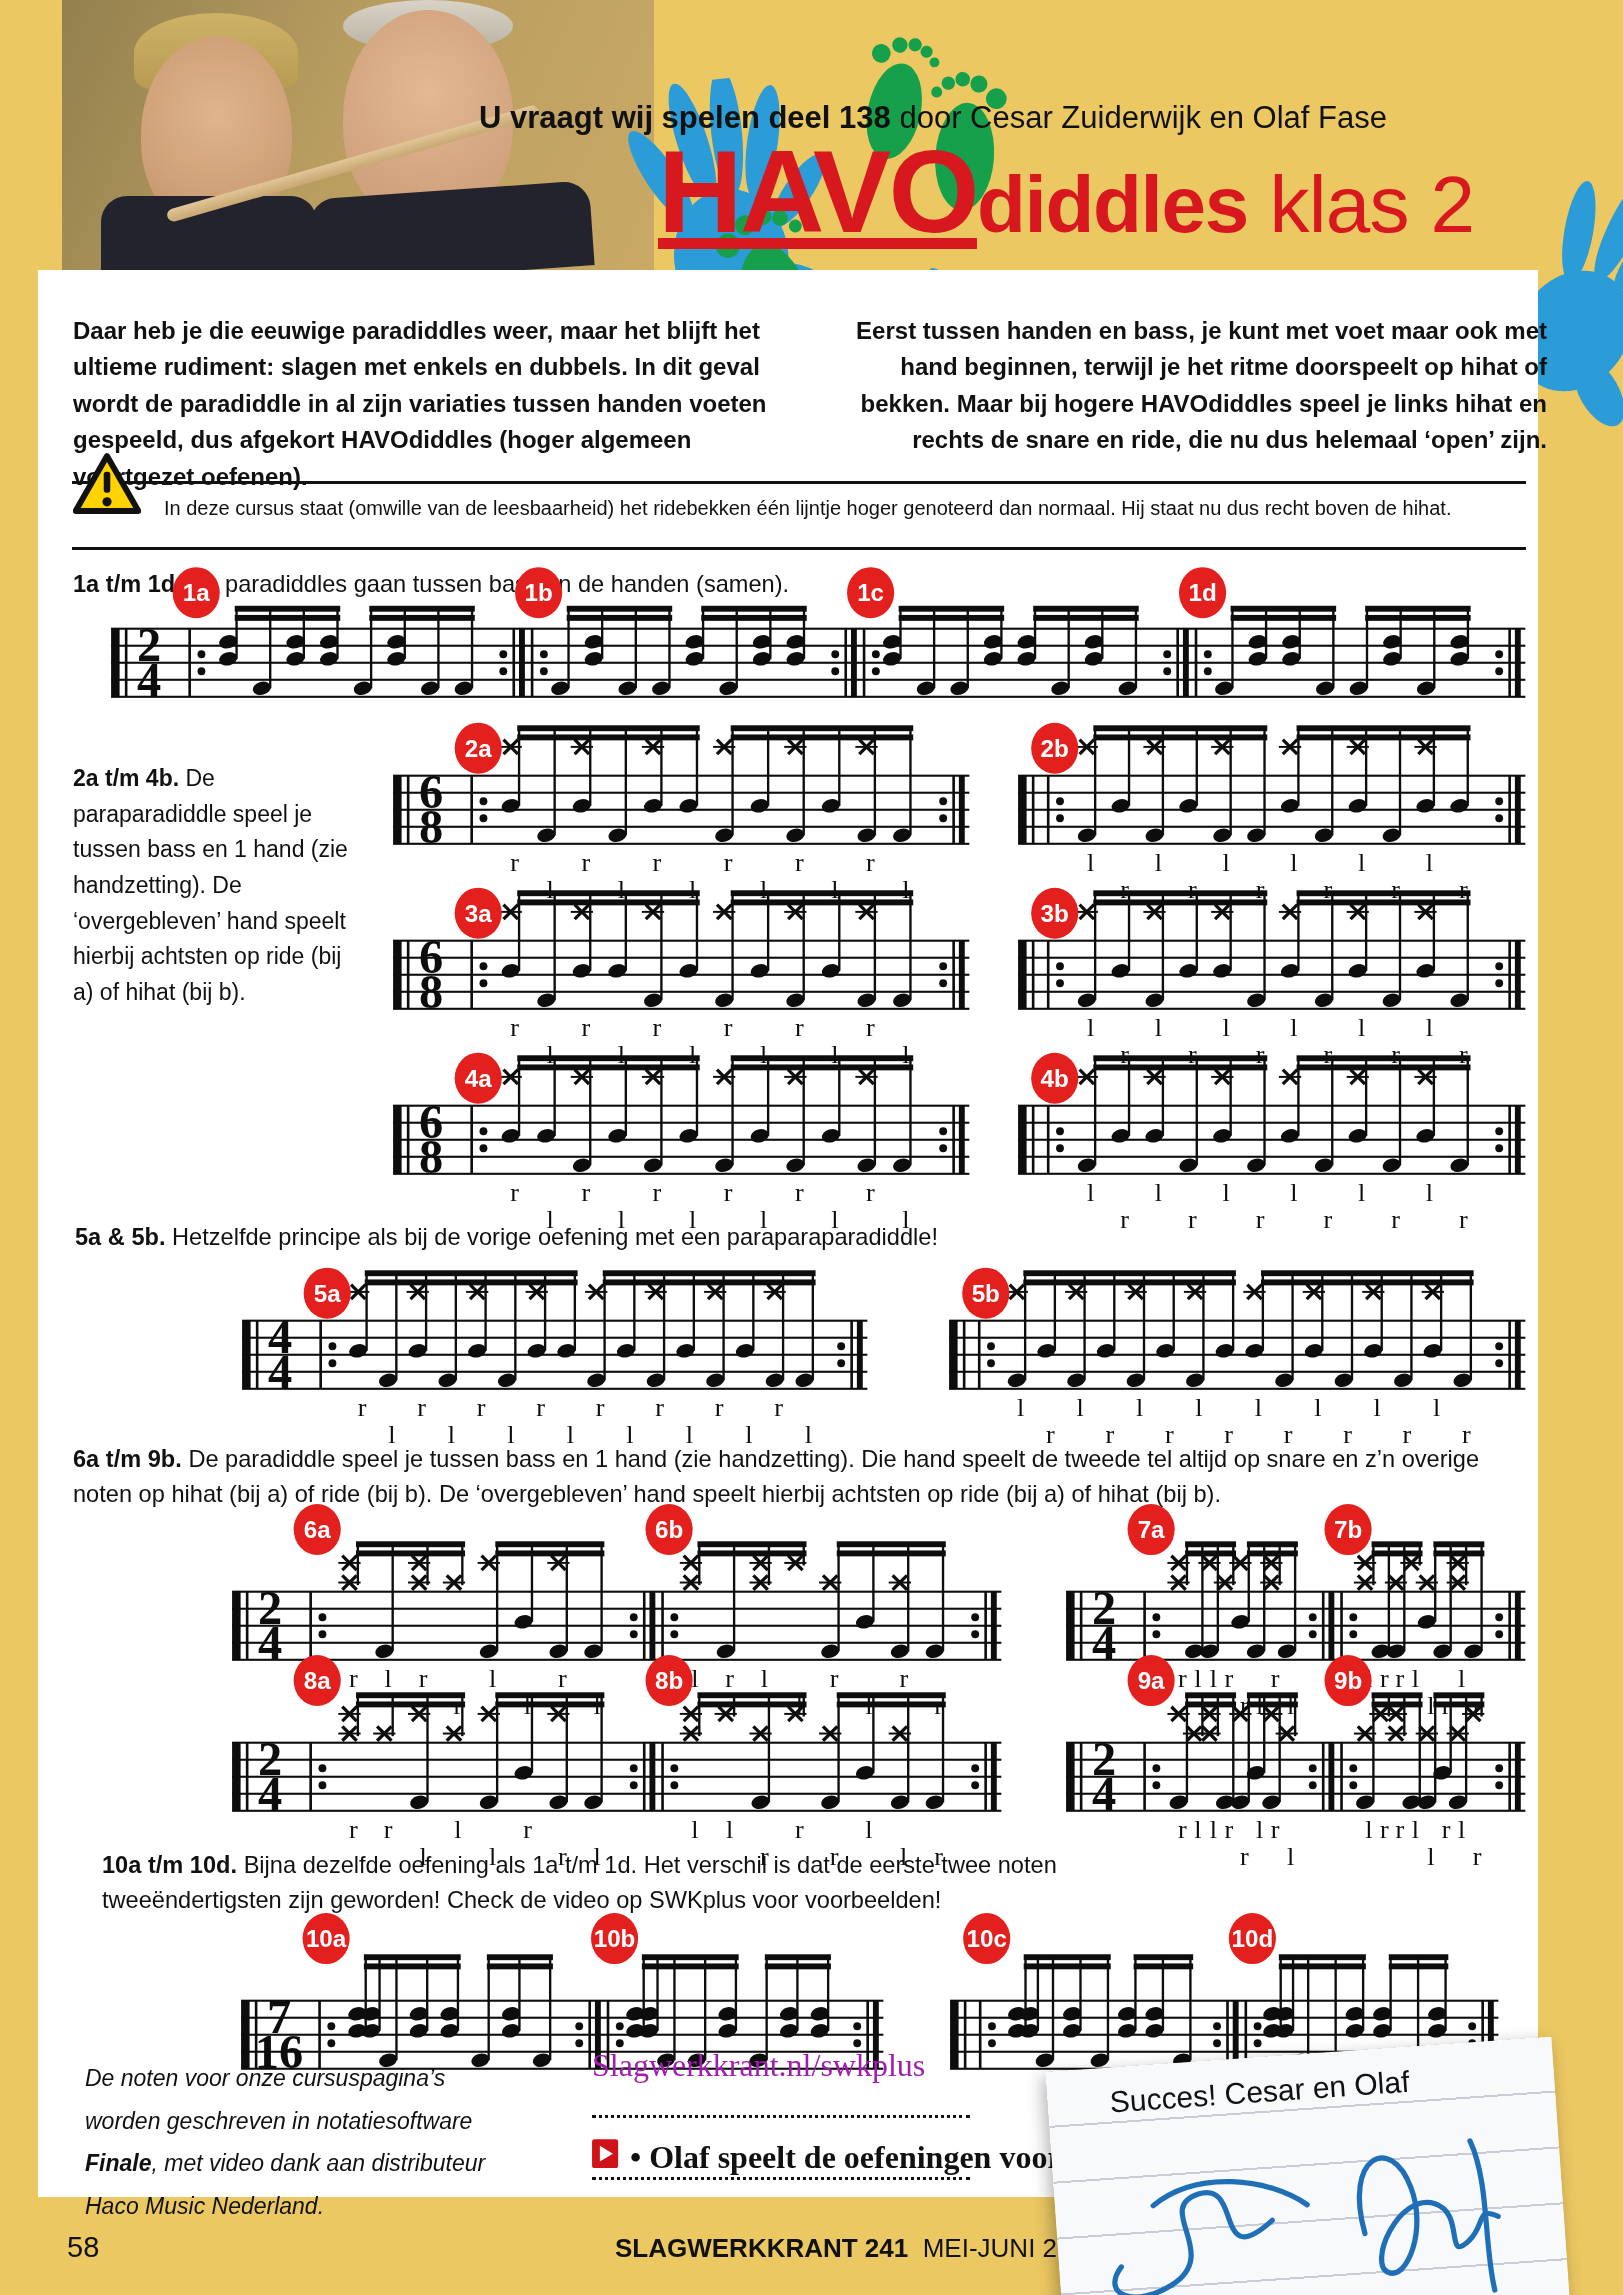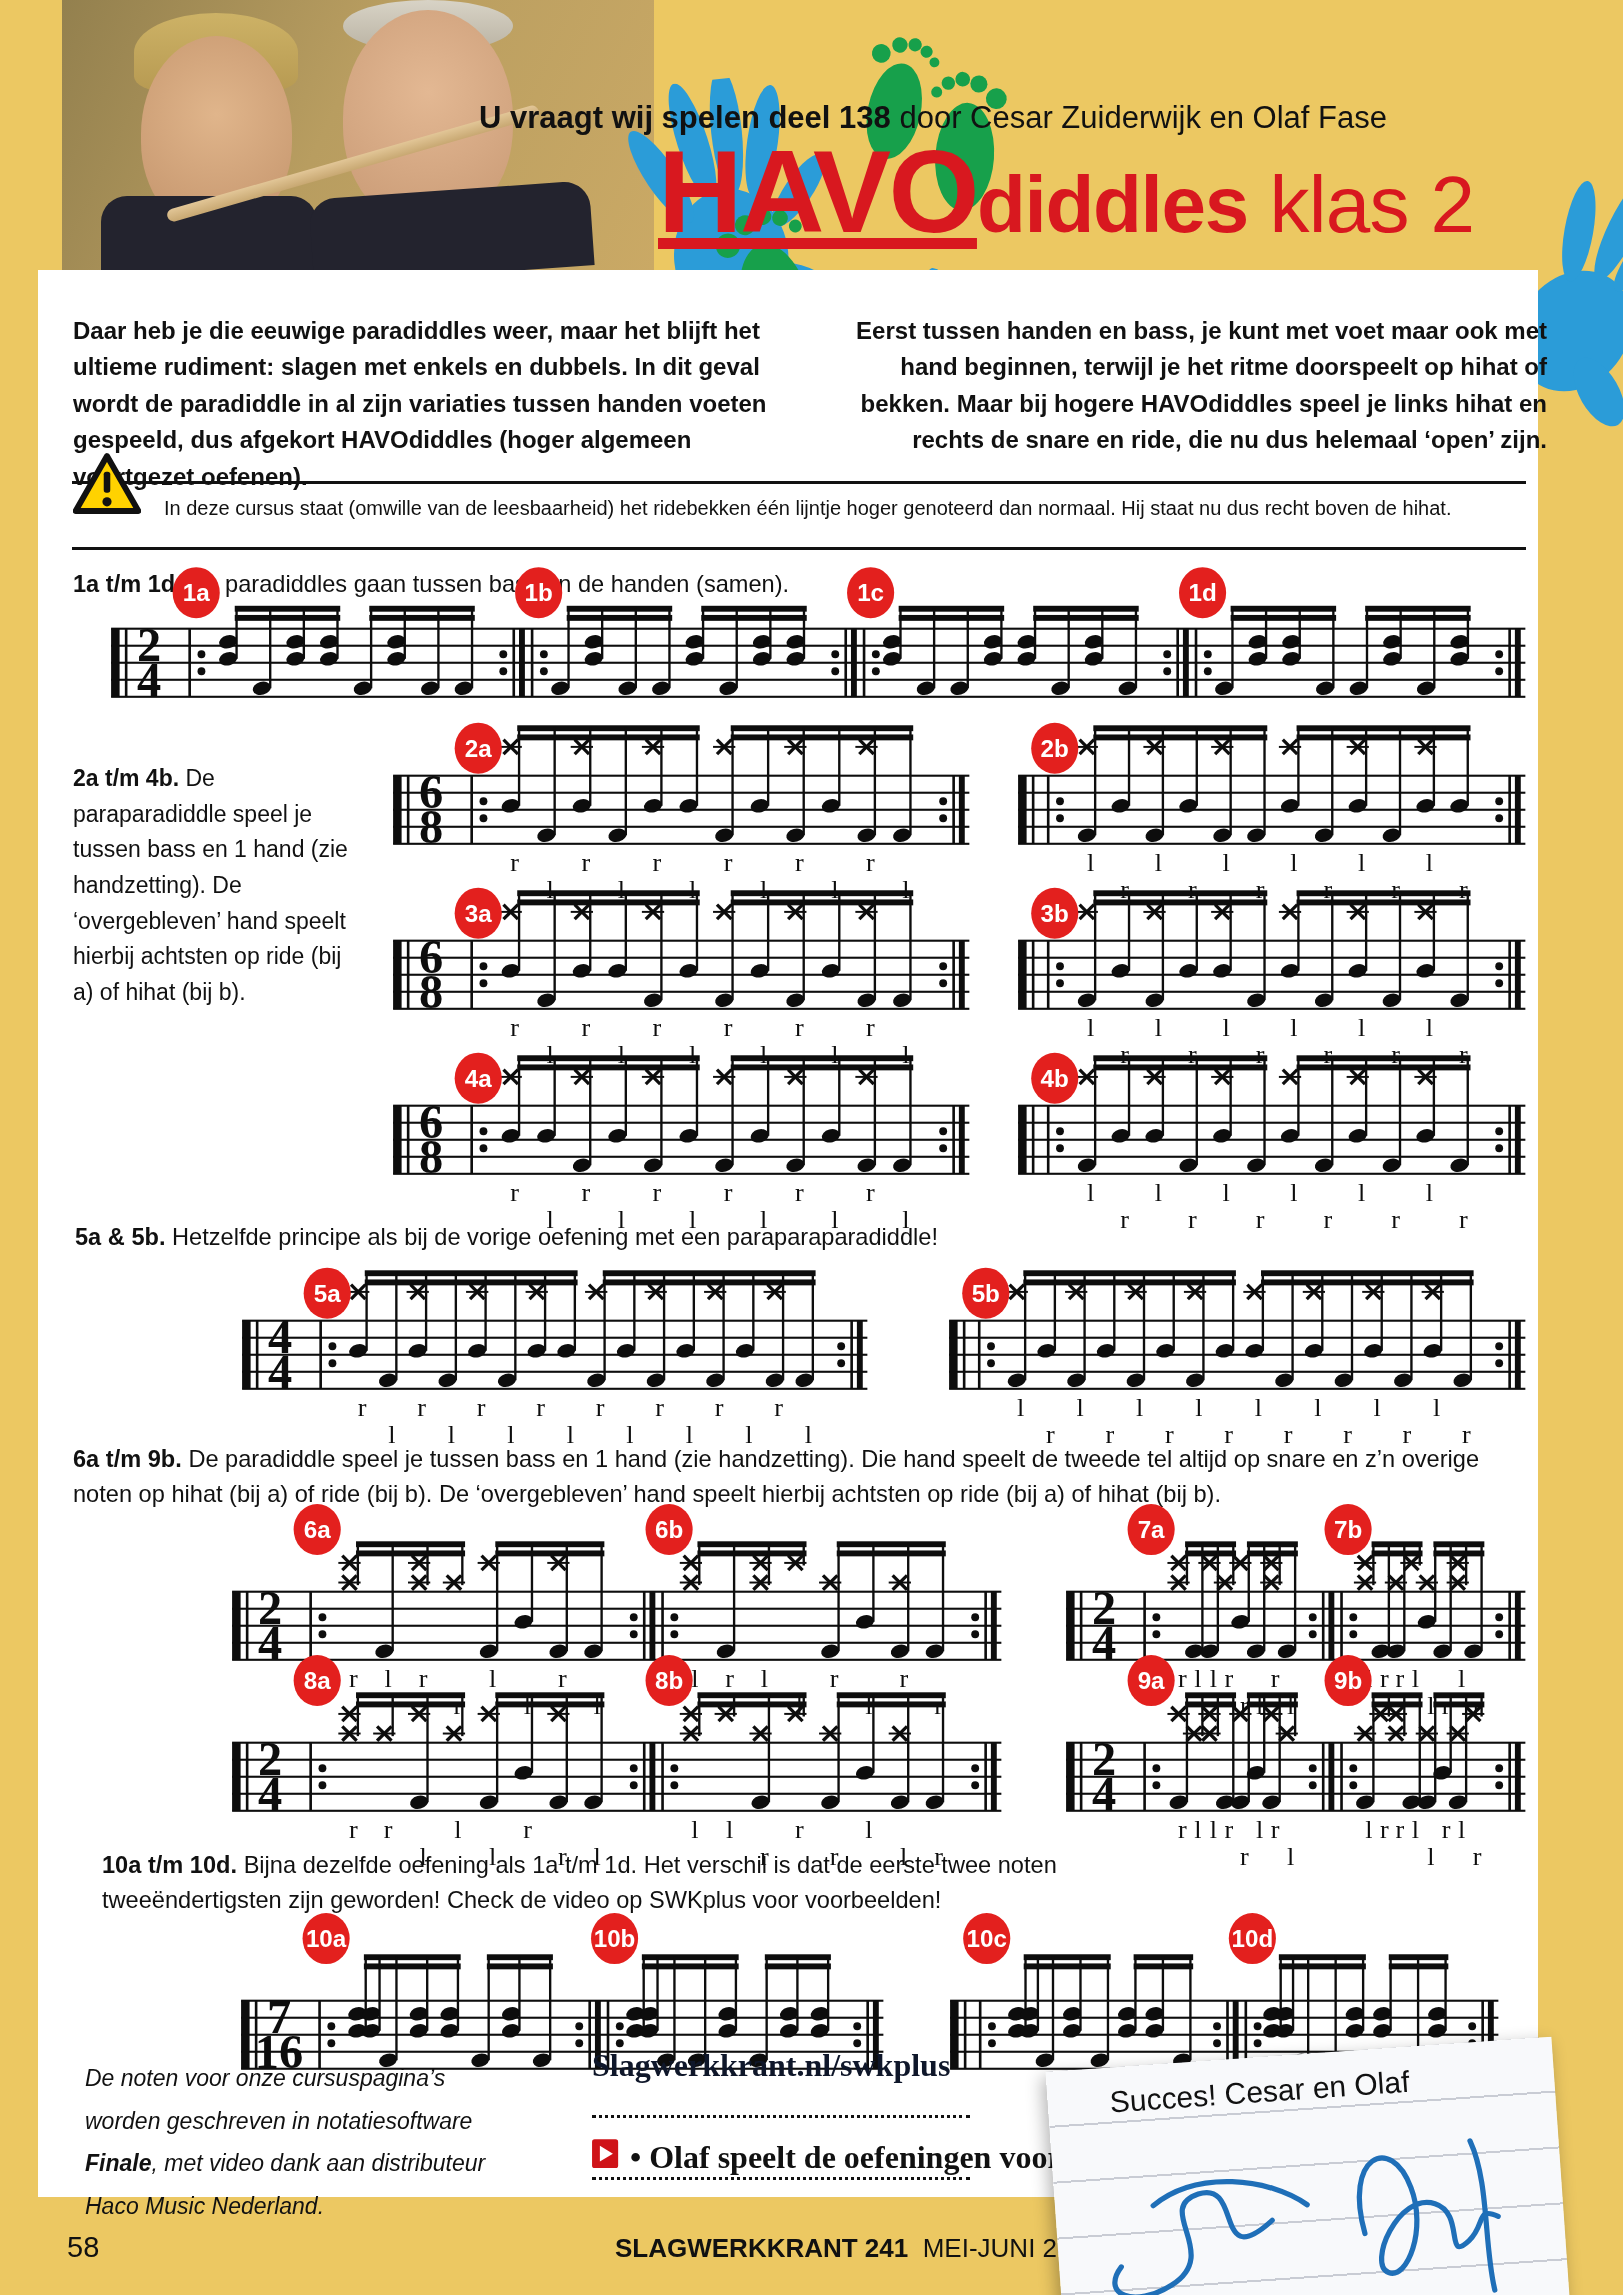--- a/index.html
+++ b/index.html
@@ -33,21 +33,21 @@
   .seclabel{font-size:23.6px;line-height:1.5;}
   .seclabel b{font-weight:bold;}
   .s1{left:73px;top:567px;}
   .s2{left:73px;top:761px;width:275px;line-height:1.55;font-size:23px;}
   .s5{left:75px;top:1220px;}
   .s6{left:73px;top:1442px;width:1453px;}
   .s10{left:102px;top:1848px;width:962px;}
   
   .finale{left:85px;top:2057px;width:406px;font-size:23px;line-height:1.85;font-style:italic;}
   .finale b{font-weight:bold;}
-  .swklink{left:592px;top:2047px;font-family:"Liberation Serif",serif;font-weight:bold;font-size:32px;color:#0f172a;}
+  .swklink{left:592px;top:2047px;font-family:"Liberation Serif",serif;font-weight:normal;font-size:32px;color:#a21caf;}
   .dotted{left:592px;width:378px;border-bottom:3.9px dotted #111;}
   .swkitem{left:630px;top:2139px;font-family:"Liberation Serif",serif;font-weight:bold;font-size:32px;}
   .playicon{left:592px;top:2138px;width:27.5px;height:30px;}
   .paper{left:1055px;top:2054px;width:507px;height:288px;transform:rotate(-4deg);
          background:repeating-linear-gradient(#f8f9fb 0px,#f8f9fb 54px,#c9ccd4 54px,#c9ccd4 56px);
          box-shadow:-3.9px 5.2px 17px rgba(0,0,0,.30);z-index:8;}
   .succes{position:absolute;left:62px;top:18.3px;font-size:30px;color:#111;}
   .footer-num{left:67px;top:2231px;font-size:29px;font-weight:500;}
   .footer-mid{left:615px;top:2233px;font-size:26px;white-space:nowrap;}
   .footer-mid b{font-weight:bold;letter-spacing:0px;}

